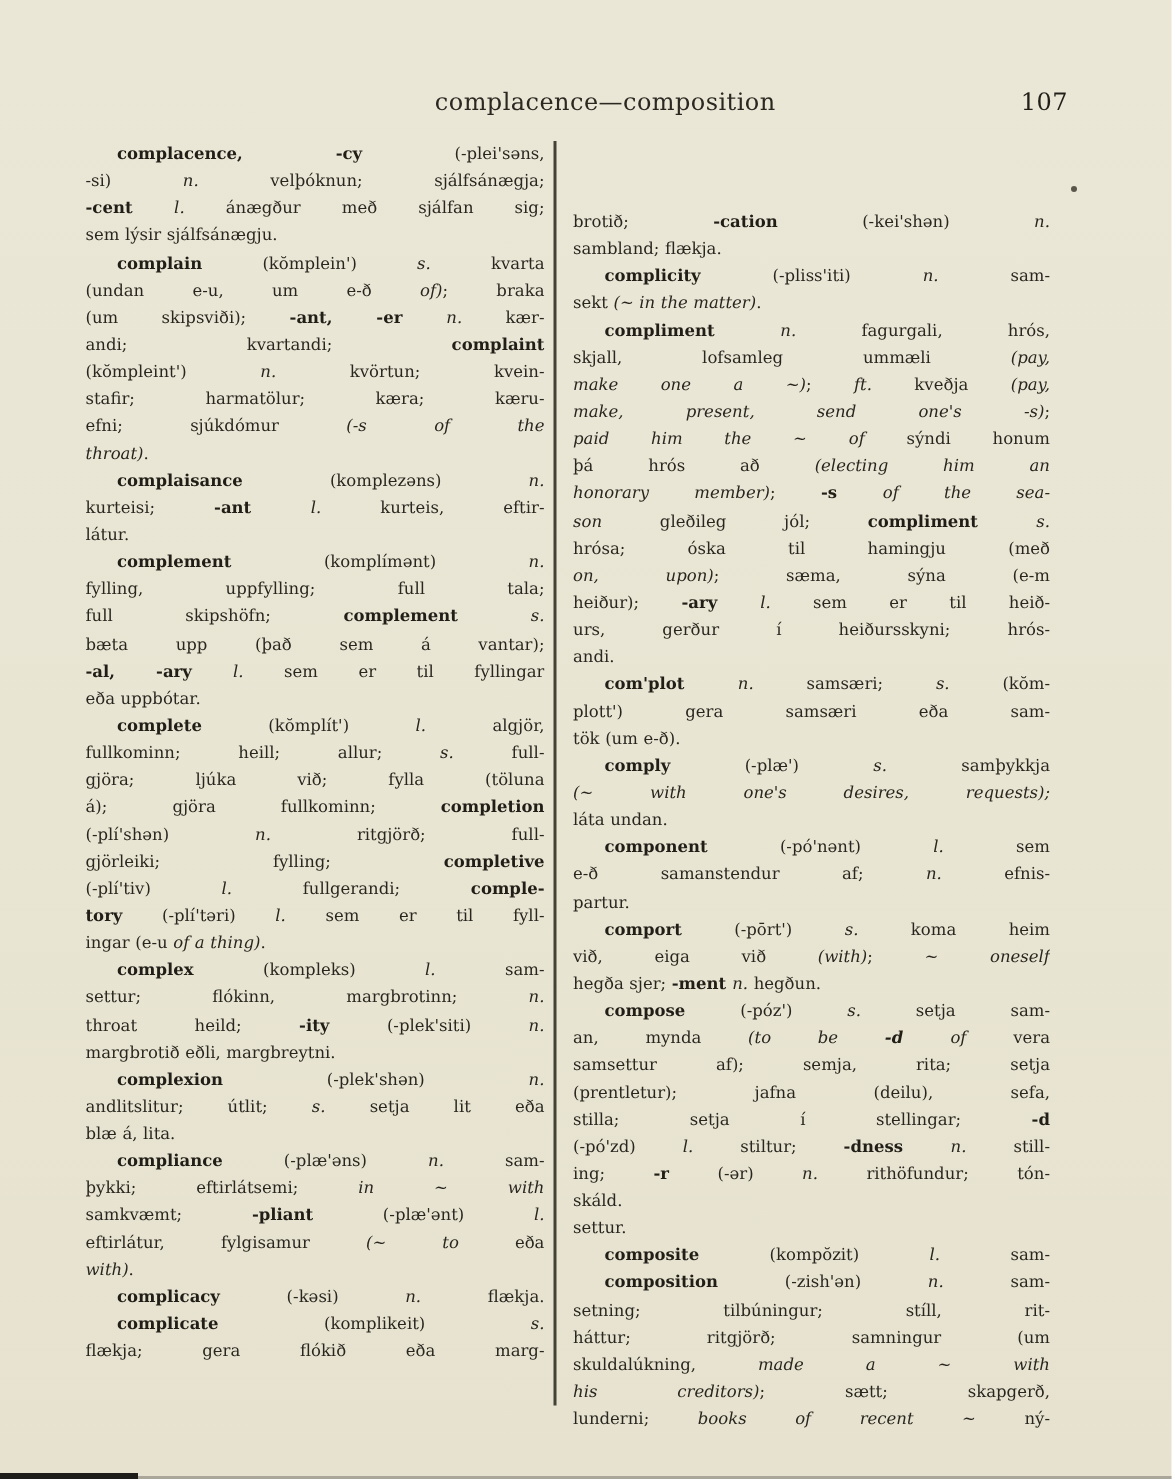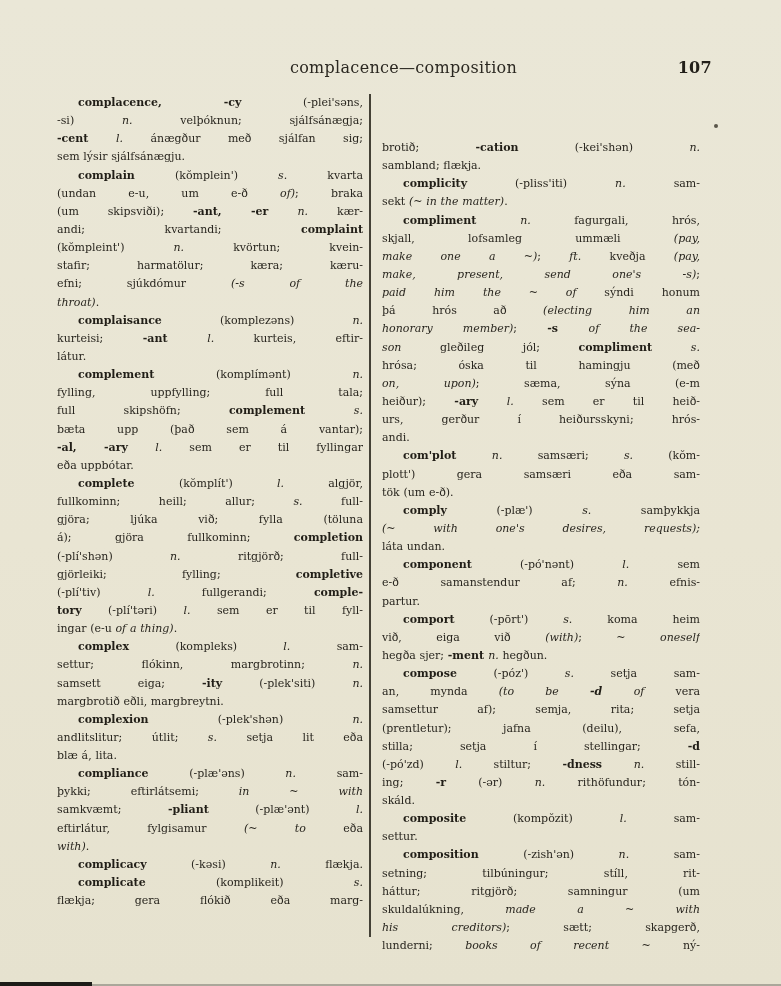--- a/index.html
+++ b/index.html
@@ -6,21 +6,21 @@
   body{
     width:781px;height:986px;position:relative;overflow:hidden;
     background:linear-gradient(180deg,#eae7d7 0%,#e9e5d3 55%,#e6e2cf 100%);
     font-family:"DejaVu Serif","Liberation Serif",serif;
     color:#29261f;
     -webkit-font-smoothing:antialiased;
   }
   .page{padding:58px 0 0 57px;width:655px;}
   .header{position:relative;height:22px;text-align:center;font-size:16px;letter-spacing:.3px;}
   .header .title{color:#2b2821;margin-left:38px;}
-  .header .pagenum{position:absolute;right:0;top:0;font-weight:bold;color:#221f19;}
+  .header .pagenum{position:absolute;right:0;top:0;font-weight:normal;color:#221f19;}
   .columns{display:flex;margin-top:14px;}
   .col{font-size:11px;line-height:18.15px;}
   .col-left{width:306px;}
   .col-right{width:318px;margin-top:45px;}
   .divider{width:2px;background:#45423676;background:#444136;margin-left:6px;margin-right:11px;height:843px;flex:none;}
   .line{
     text-align:justify;text-align-last:justify;
     height:18.15px;overflow:hidden;
     word-spacing:.02em;
   }
@@ -68,21 +68,21 @@
         <div class="line"><span class="seg-r">fullkominn; heill; allur; </span><span class="seg-i">s.</span><span class="seg-r"> full-</span></div>
         <div class="line"><span class="seg-r">gjöra; ljúka við; fylla (töluna</span></div>
         <div class="line"><span class="seg-r">á); gjöra fullkominn; </span><span class="seg-b">completion</span></div>
         <div class="line"><span class="seg-r">(-plí'shən) </span><span class="seg-i">n.</span><span class="seg-r"> ritgjörð; full-</span></div>
         <div class="line"><span class="seg-r">gjörleiki; fylling; </span><span class="seg-b">completive</span></div>
         <div class="line"><span class="seg-r">(-plí'tiv) </span><span class="seg-i">l.</span><span class="seg-r"> fullgerandi; </span><span class="seg-b">comple-</span></div>
         <div class="line"><span class="seg-b">tory</span><span class="seg-r"> (-plí'təri) </span><span class="seg-i">l.</span><span class="seg-r"> sem er til fyll-</span></div>
         <div class="line end"><span class="seg-r">ingar (e-u </span><span class="seg-i">of a thing)</span><span class="seg-r">.</span></div>
         <div class="line ind"><span class="seg-b">complex</span><span class="seg-r"> (kompleks) </span><span class="seg-i">l.</span><span class="seg-r"> sam-</span></div>
         <div class="line"><span class="seg-r">settur; flókinn, margbrotinn; </span><span class="seg-i">n.</span></div>
-        <div class="line"><span class="seg-r">samsett eiga; </span><span class="seg-b">-ity</span><span class="seg-r"> (-plek'siti) </span><span class="seg-i">n.</span></div>
+        <div class="line"><span class="seg-r">throat heild; </span><span class="seg-b">-ity</span><span class="seg-r"> (-plek'siti) </span><span class="seg-i">n.</span></div>
         <div class="line end"><span class="seg-r">margbrotið eðli, margbreytni.</span></div>
         <div class="line ind"><span class="seg-b">complexion</span><span class="seg-r"> (-plek'shən) </span><span class="seg-i">n.</span></div>
         <div class="line"><span class="seg-r">andlitslitur; útlit; </span><span class="seg-i">s.</span><span class="seg-r"> setja lit eða</span></div>
         <div class="line end"><span class="seg-r">blæ á, lita.</span></div>
         <div class="line ind"><span class="seg-b">compliance</span><span class="seg-r"> (-plæ'əns) </span><span class="seg-i">n.</span><span class="seg-r"> sam-</span></div>
         <div class="line"><span class="seg-r">þykki; eftirlátsemi; </span><span class="seg-i">in ~ with</span></div>
         <div class="line"><span class="seg-r">samkvæmt; </span><span class="seg-b">-pliant</span><span class="seg-r"> (-plæ'ənt) </span><span class="seg-i">l.</span></div>
         <div class="line"><span class="seg-r">eftirlátur, fylgisamur </span><span class="seg-i">(~ to</span><span class="seg-r"> eða</span></div>
         <div class="line end"><span class="seg-i">with)</span><span class="seg-r">.</span></div>
         <div class="line ind"><span class="seg-b">complicacy</span><span class="seg-r"> (-kəsi) </span><span class="seg-i">n.</span><span class="seg-r"> flækja.</span></div>
@@ -121,22 +121,22 @@
         <div class="line"><span class="seg-r">við, eiga við </span><span class="seg-i">(with)</span><span class="seg-r">; </span><span class="seg-i">~ oneself</span></div>
         <div class="line end"><span class="seg-r">hegða sjer; </span><span class="seg-b">-ment </span><span class="seg-i">n.</span><span class="seg-r"> hegðun.</span></div>
         <div class="line ind"><span class="seg-b">compose</span><span class="seg-r"> (-póz') </span><span class="seg-i">s.</span><span class="seg-r"> setja sam-</span></div>
         <div class="line"><span class="seg-r">an, mynda </span><span class="seg-i">(to be </span><span class="seg-bi">-d </span><span class="seg-i">of</span><span class="seg-r"> vera</span></div>
         <div class="line"><span class="seg-r">samsettur af); semja, rita; setja</span></div>
         <div class="line"><span class="seg-r">(prentletur); jafna (deilu), sefa,</span></div>
         <div class="line"><span class="seg-r">stilla; setja í stellingar; </span><span class="seg-b">-d</span></div>
         <div class="line"><span class="seg-r">(-pó'zd) </span><span class="seg-i">l.</span><span class="seg-r"> stiltur; </span><span class="seg-b">-dness </span><span class="seg-i">n.</span><span class="seg-r"> still-</span></div>
         <div class="line"><span class="seg-r">ing; </span><span class="seg-b">-r</span><span class="seg-r"> (-ər) </span><span class="seg-i">n.</span><span class="seg-r"> rithöfundur; tón-</span></div>
         <div class="line end"><span class="seg-r">skáld.</span></div>
+        <div class="line end"><span class="seg-r">settur.</span></div>
         <div class="line ind"><span class="seg-b">composite</span><span class="seg-r"> (kompŏzit) </span><span class="seg-i">l.</span><span class="seg-r"> sam-</span></div>
-        <div class="line end"><span class="seg-r">settur.</span></div>
         <div class="line ind"><span class="seg-b">composition</span><span class="seg-r"> (-zish'ən) </span><span class="seg-i">n.</span><span class="seg-r"> sam-</span></div>
         <div class="line"><span class="seg-r">setning; tilbúningur; stíll, rit-</span></div>
         <div class="line"><span class="seg-r">háttur; ritgjörð; samningur (um</span></div>
         <div class="line"><span class="seg-r">skuldalúkning, </span><span class="seg-i">made a ~ with</span></div>
         <div class="line"><span class="seg-i">his creditors)</span><span class="seg-r">; sætt; skapgerð,</span></div>
         <div class="line"><span class="seg-r">lunderni; </span><span class="seg-i">books of recent ~</span><span class="seg-r"> ný-</span></div>
       </div>
   </div>
 </div>
 <div class="speck"></div>

